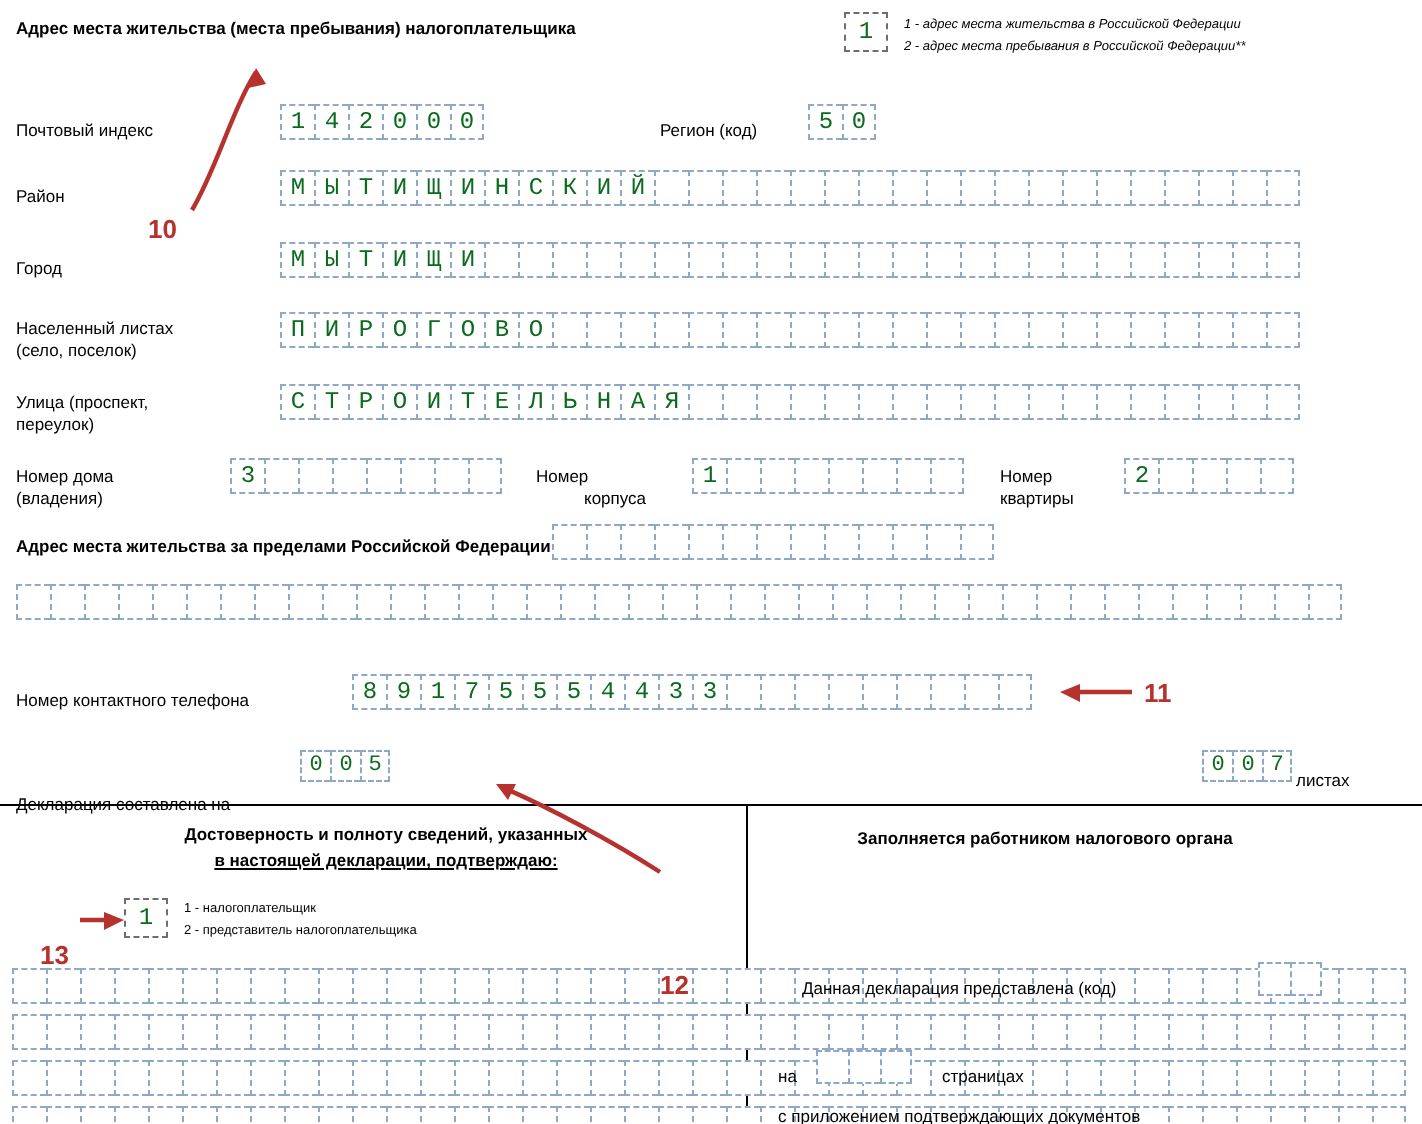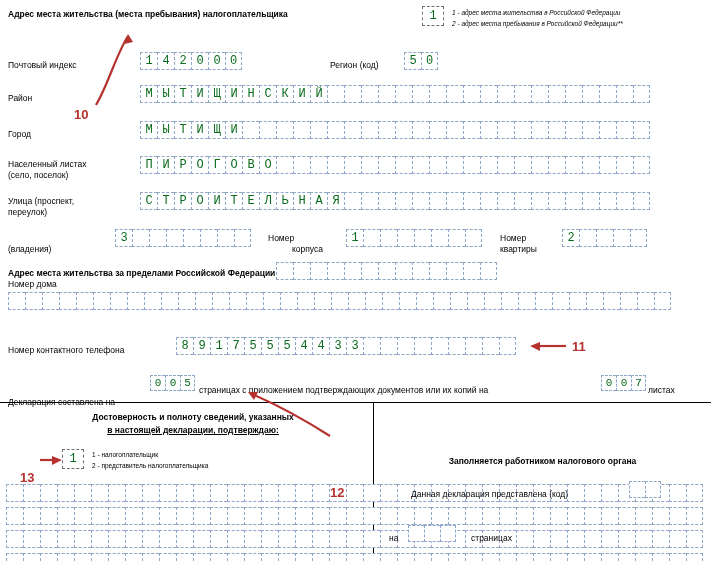--- a/index.html
+++ b/index.html
@@ -229,21 +229,21 @@
       <div class="cell"></div>
       <div class="cell"></div>
       <div class="cell"></div>
       <div class="cell"></div>
       <div class="cell"></div>
       <div class="cell"></div>
       <div class="cell"></div>
       <div class="cell"></div>
     </div>
 
-  <div class="lbl" style="left:8px;top:233px;margin-top:46px;">Номер дома</div>
+  <div class="lbl" style="left:8px;top:233px;">Номер дома</div>
   <div class="lbl" style="left:8px;top:244px;">(владения)</div>
   <div class="cells" id="house-cells" style="left:115px;top:229px;">
       <div class="cell">3</div>
       <div class="cell"></div>
       <div class="cell"></div>
       <div class="cell"></div>
       <div class="cell"></div>
       <div class="cell"></div>
       <div class="cell"></div>
       <div class="cell"></div>
@@ -353,21 +353,20 @@
       <div class="cell"></div>
       <div class="cell"></div>
     </div>
 
   <div class="lbl" style="left:8px;top:397px;">Декларация составлена на</div>
   <div class="cells small" id="pages-cells" style="left:150px;top:375px;">
       <div class="cell" style="width: 15px; height: 16px; font-size: 11px;">0</div>
       <div class="cell" style="width: 15px; height: 16px; font-size: 11px;">0</div>
       <div class="cell" style="width: 15px; height: 16px; font-size: 11px;">5</div>
     </div>
-  <div class="lbl" style="left:199px;top:385px;">страницах с приложением подтверждающих документов или их копий на</div>
   <div class="cells small" id="sheets-cells" style="left:601px;top:375px;">
       <div class="cell" style="width: 15px; height: 16px; font-size: 11px;">0</div>
       <div class="cell" style="width: 15px; height: 16px; font-size: 11px;">0</div>
       <div class="cell" style="width: 15px; height: 16px; font-size: 11px;">7</div>
     </div>
   <div class="lbl" style="left:648px;top:385px;">листах</div>
 
   <div class="hr" style="left:0px;top:402px;width:711px;"></div>
   <div class="vr" style="left:373px;top:402px;height:160px;"></div>
 
@@ -546,36 +545,37 @@
       <div class="cell"></div>
       <div class="cell"></div>
       <div class="cell"></div>
       <div class="cell"></div>
       <div class="cell"></div>
       <div class="cell"></div>
       <div class="cell"></div>
       <div class="cell"></div>
     </div>
 
-  <div class="lbl b ctr" style="left:380px;top:414px;width:325px;margin-top:42px;">Заполняется работником налогового органа</div>
-
-  <div class="lbl" style="left:411px;top:489px;text-align:right;">Данная декларация представлена (код)</div>
+  <div class="lbl b ctr" style="left:360px;top:414px;width:325px;">Заполняется работником налогового органа</div>
+
+  <div class="lbl" style="left:401px;top:489px;text-align:right;">Данная декларация представлена (код)</div>
   <div class="cells small" id="br-code-cells" style="left:629px;top:481px;">
       <div class="cell" style="width: 16px; height: 17px;"></div>
       <div class="cell" style="width: 16px; height: 17px;"></div>
     </div>
 
   <div class="lbl" style="left:389px;top:533px;">на</div>
   <div class="cells small" id="br-pages-cells" style="left:408px;top:525px;">
       <div class="cell" style="width: 16px; height: 17px;"></div>
       <div class="cell" style="width: 16px; height: 17px;"></div>
       <div class="cell" style="width: 16px; height: 17px;"></div>
     </div>
   <div class="lbl" style="left:471px;top:533px;">страницах</div>
 
+  <div class="lbl" style="left:389px;top:553px;">с приложением подтверждающих документов</div>
 
   <svg class="arrow" style="left:0;top:0;width:711px;height:562px;pointer-events:none;">
 
     <path d="M96 105 C108 85, 116 55, 128 36" stroke="#b5322e" stroke-width="2.2" fill="none"></path>
     <polygon points="128,34 124,44 133,42" fill="#b5322e"></polygon>
 
     <path d="M566 346 L534 346" stroke="#b5322e" stroke-width="2.2" fill="none"></path>
     <polygon points="530,346 540,342 540,351" fill="#b5322e"></polygon>
 
     <path d="M330 436 C305 420, 275 404, 252 394" stroke="#b5322e" stroke-width="2.2" fill="none"></path>

